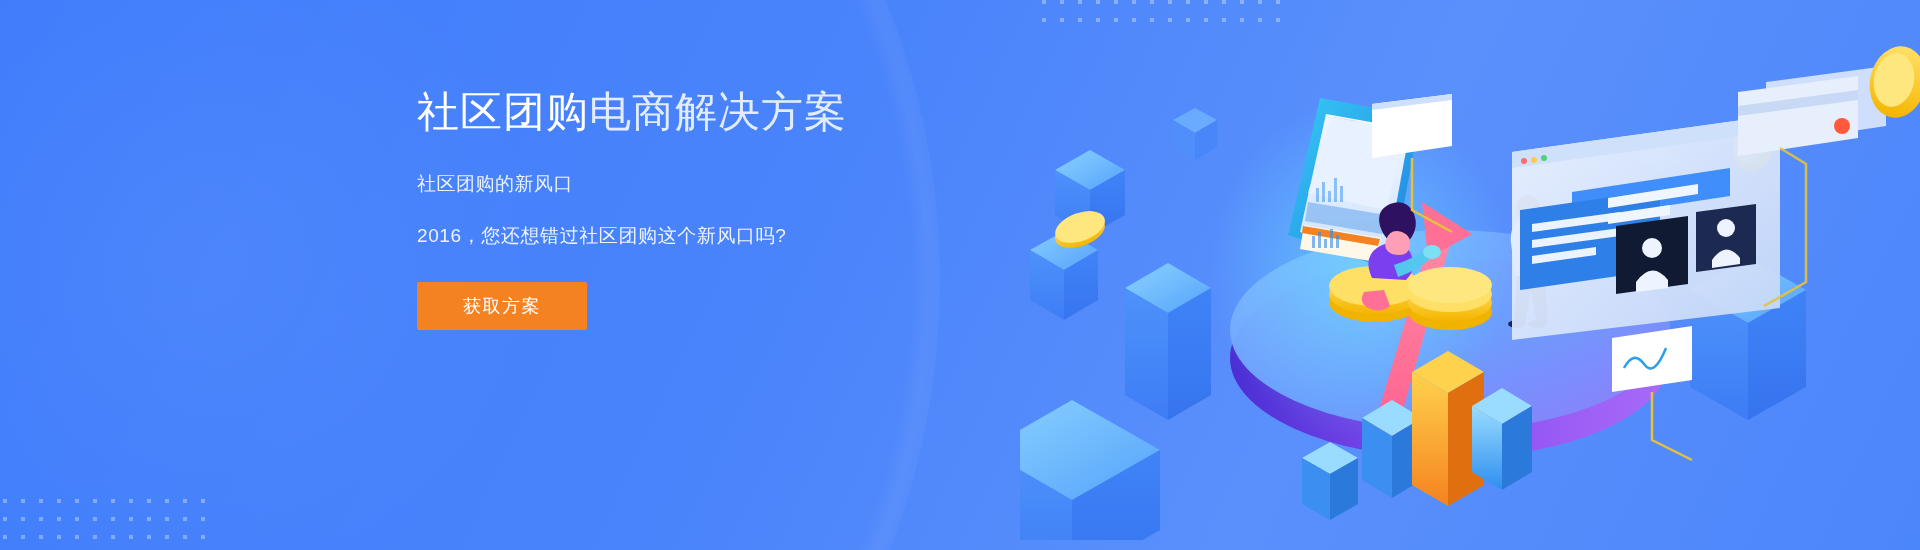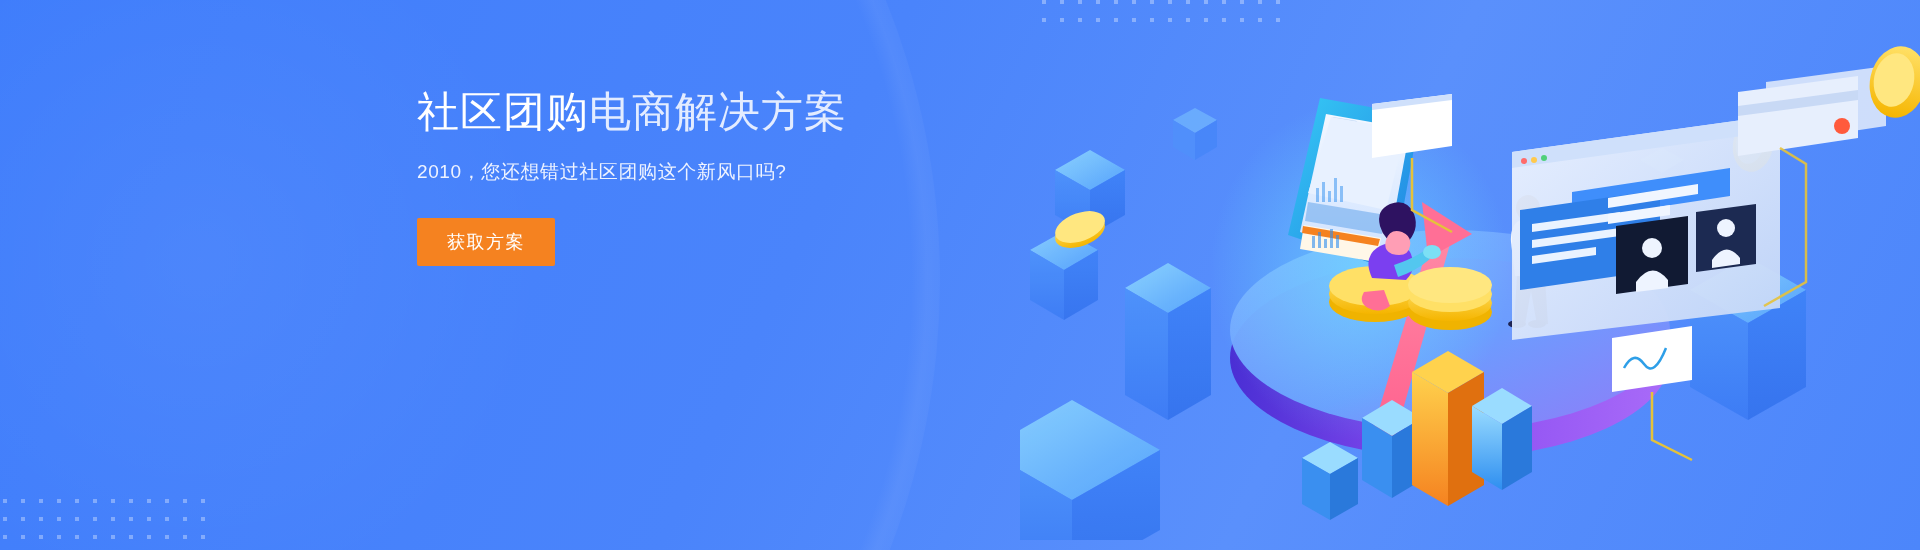--- a/index.html
+++ b/index.html
@@ -80,21 +80,21 @@
     font-size:19px;
     color:#eef3ff;
     line-height:1.95;
     letter-spacing:.6px;
   }
   .para div{ white-space:nowrap; }
 
   .cta{
     display:inline-block;
     margin-top:28px;
-    padding:0 30px;
+    padding:0 46px;
     height:48px;
     line-height:48px;
     background:#f58220;
     color:#ffffff;
     font-size:18px;
     letter-spacing:1.5px;
     border:none;
     border-radius:2px;
     cursor:pointer;
   }
@@ -116,23 +116,24 @@
   <div class="arc arc-b"></div>
   <div class="arc arc-c"></div>
   <div class="glow-left"></div>
 
   <div class="dots dots-top"></div>
   <div class="dots dots-bottom"></div>
 
   <div class="copy">
     <h1 class="headline"><span class="strong">社区团购</span><span class="soft">电商解决方案</span></h1>
 
+    <div class="tagline">社区团购的新风口</div>
 
     <div class="para">
-      <div>2010，您还想错过社区团购这个新风口吗?</div>
+      <div>2016，您还想错过社区团购这个新风口吗?</div>
     </div>
 
     <button class="cta">获取方案</button>
   </div>
 
   <div class="illus">
     <svg viewBox="0 0 900 520" xmlns="http://www.w3.org/2000/svg">
       <defs>
         <linearGradient id="gPlat" x1="0" y1="0" x2="1" y2="1">
           <stop offset="0%" stop-color="#7fb3ff"></stop>

